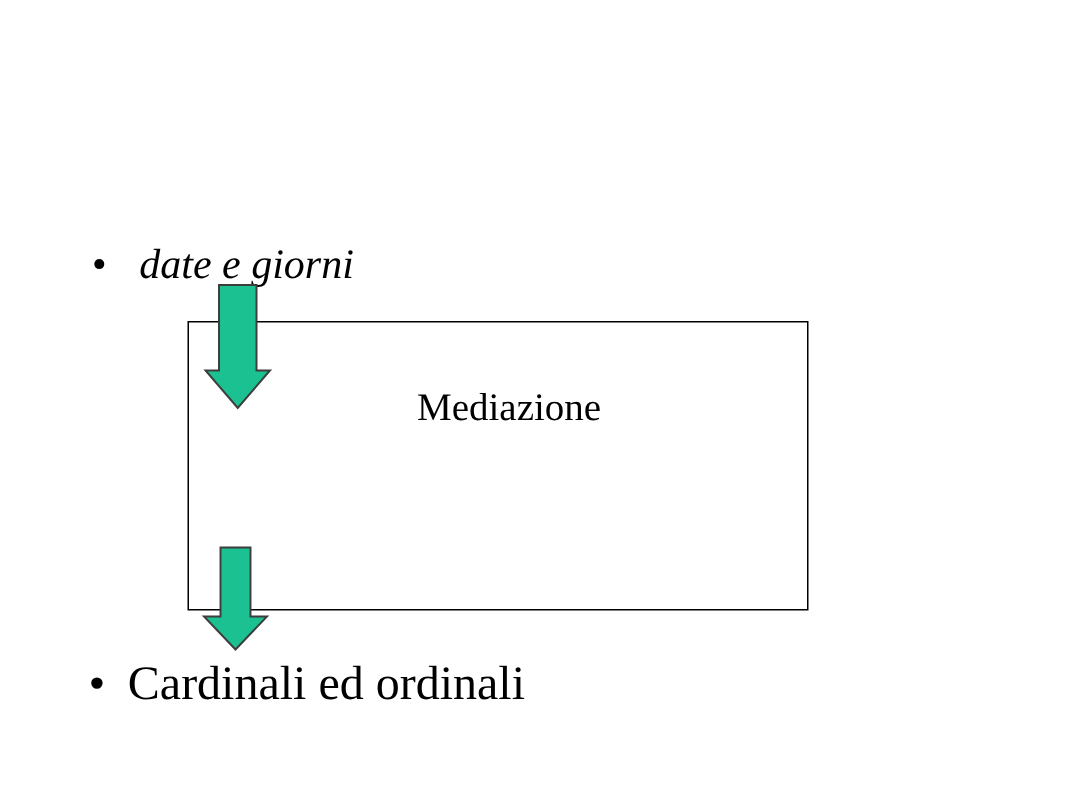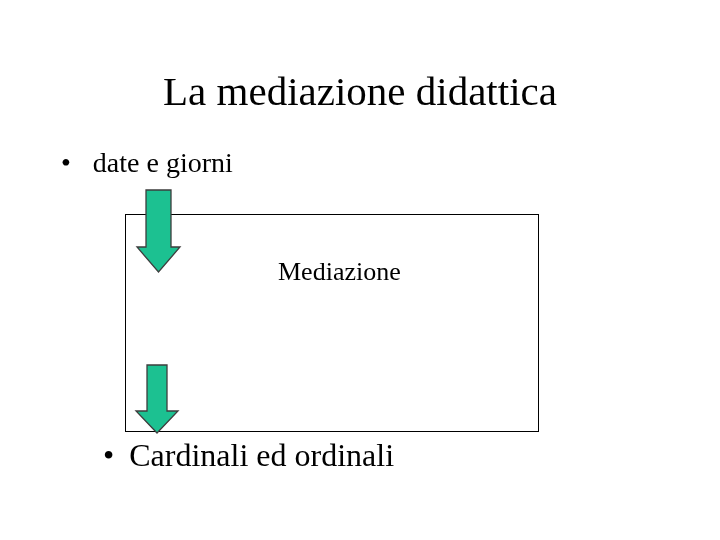--- a/index.html
+++ b/index.html
@@ -31,37 +31,37 @@
   .bullet {
     position: absolute;
     white-space: nowrap;
     line-height: 1.1;
   }
   .bullet .dot {
     display: inline-block;
   }
   .bullet-1 {
     left: 61px;
-    top: 148px;
+    top: 162px;
     font-size: 28px;
+    font-style: italic;
   }
   .bullet-1 .dot { margin-right: 22px; }
   .bullet-2 {
     left: 59px;
     top: 438px;
     font-size: 32px;
-    margin-left: 44px;
   }
   .bullet-2 .dot { margin-right: 15px; }
   .text-box {
     position: absolute;
     left: 125px;
     top: 214px;
     width: 414px;
-    height: 218px;
+    height: 193px;
     border: 1.5px solid #000000;
     background: #ffffff;
     box-sizing: border-box;
   }
   .box-label {
     position: absolute;
     left: 152px;  
     top: 42px;    
     font-size: 26px;
     line-height: 30px;
@@ -74,21 +74,20 @@
     width: 720px;
     height: 540px;
     pointer-events: none;
   }
 </style>
 </head>
 <body>
 
 <div class="slide">
 
-  <h1 class="title">La mediazione didattica</h1>
 
   <div class="bullet bullet-1">
     <span class="dot">•</span><span>date e giorni</span>
   </div>
 
   <div class="text-box">
     <div class="box-label">
       <span>Mediazione</span><br>
     </div>
   </div>

